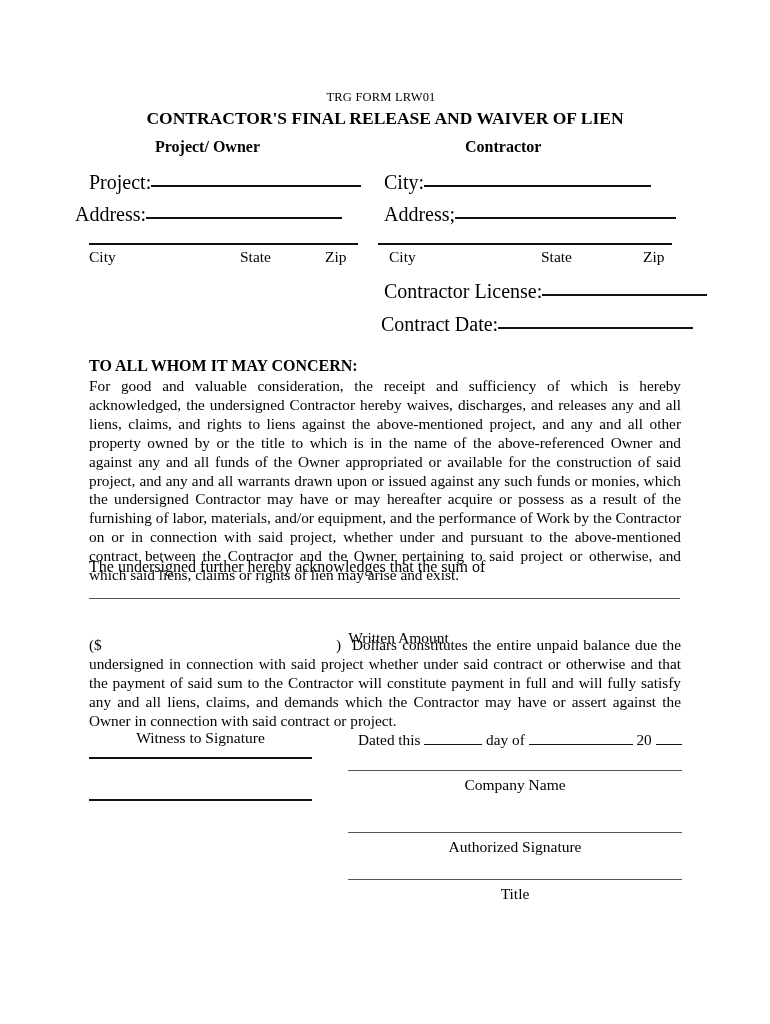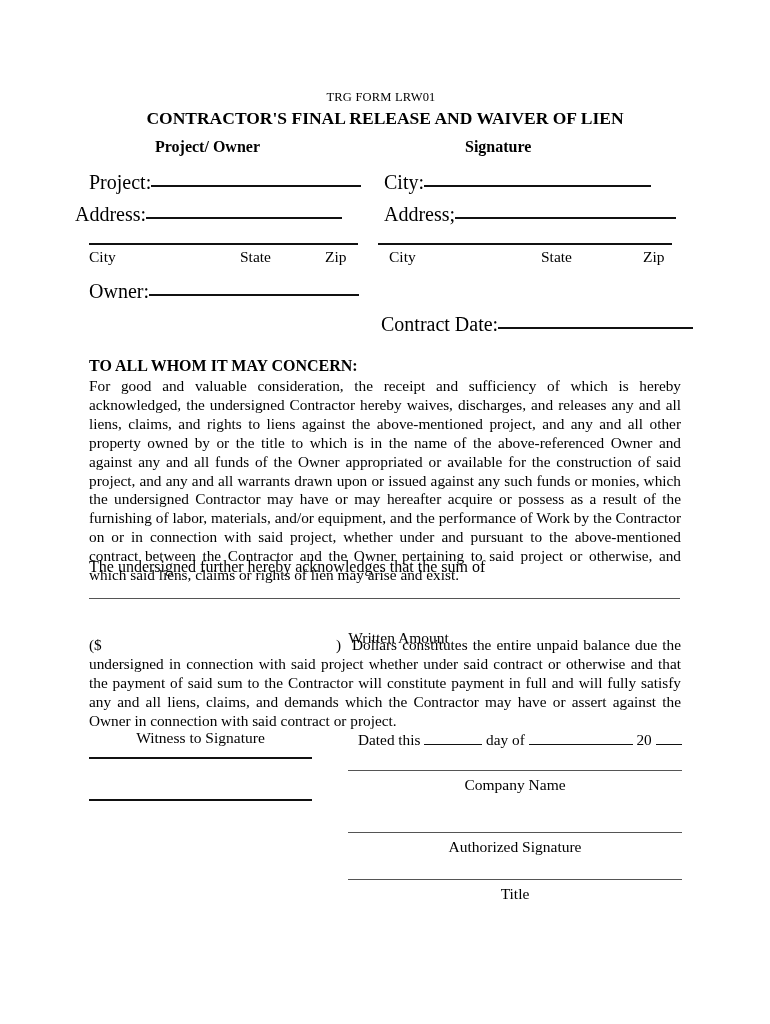--- a/index.html
+++ b/index.html
@@ -131,52 +131,52 @@
 <body>
 
 <div class="page">
 
   <div class="form-code">TRG FORM   LRW01</div>
 
   <div class="doc-title">CONTRACTOR'S FINAL RELEASE AND WAIVER OF LIEN</div>
 
   <div class="col-heading left">Project/ Owner</div>
 
-  <div class="col-heading right">Signature</div>
+  <div class="col-heading right">Contractor</div>
 
   <div class="field" style="left:89px; top:172px;">
     <span class="lbl">Project:</span><span class="rule" style="width:210px;"></span>
   </div>
 
   <div class="field" style="left:75px; top:204px;">
     <span class="lbl">Address:</span><span class="rule" style="width:196px;"></span>
   </div>
 
   <div class="hrule" style="left:89px; top:243px; width:269px;"></div>
   <div class="caption" style="left:89px; top:248px;">City</div>
   <div class="caption" style="left:240px; top:248px;">State</div>
   <div class="caption" style="left:325px; top:248px;">Zip</div>
 
-  <div class="field" style="left:89px; top:281px;">
-    <span class="lbl">Owner:</span><span class="rule" style="width:210px;"></span>
-  </div>
 
   <div class="field" style="left:384px; top:172px;">
     <span class="lbl">City:</span><span class="rule" style="width:227px;"></span>
   </div>
 
   <div class="field" style="left:384px; top:204px;">
     <span class="lbl">Address;</span><span class="rule" style="width:221px;"></span>
   </div>
 
   <div class="hrule" style="left:378px; top:243px; width:294px;"></div>
   <div class="caption" style="left:389px; top:248px;">City</div>
   <div class="caption" style="left:541px; top:248px;">State</div>
   <div class="caption" style="left:643px; top:248px;">Zip</div>
 
+  <div class="field" style="left:384px; top:281px;">
+    <span class="lbl">Contractor License:</span><span class="rule" style="width:165px;"></span>
+  </div>
 
   <div class="field" style="left:381px; top:314px;">
     <span class="lbl">Contract Date:</span><span class="rule" style="width:195px;"></span>
   </div>
 
   <div class="section-head" style="top:357px;">TO ALL WHOM IT MAY CONCERN:</div>
 
   <div class="para" style="top:377px;">For good and valuable consideration, the receipt and sufficiency of which is hereby acknowledged, the undersigned Contractor hereby waives, discharges, and releases any and all liens, claims, and rights to liens against the above-mentioned project, and any and all other property owned by or the title to which is in the name of the above-referenced Owner and against any and all funds of the Owner appropriated or available for the construction of said project, and any and all warrants drawn upon or issued against any such funds or monies, which the undersigned Contractor may have or may hereafter acquire or possess as a result of the furnishing of labor, materials, and/or equipment, and the performance of Work by the Contractor on or in connection with said project, whether under and pursuant to the above-mentioned contract between the Contractor and the Owner pertaining to said project or otherwise, and which said liens, claims or rights of lien may arise and exist.</div>
 
   <div class="plain" style="top:558px;">The undersigned further hereby acknowledges that the sum of</div>

